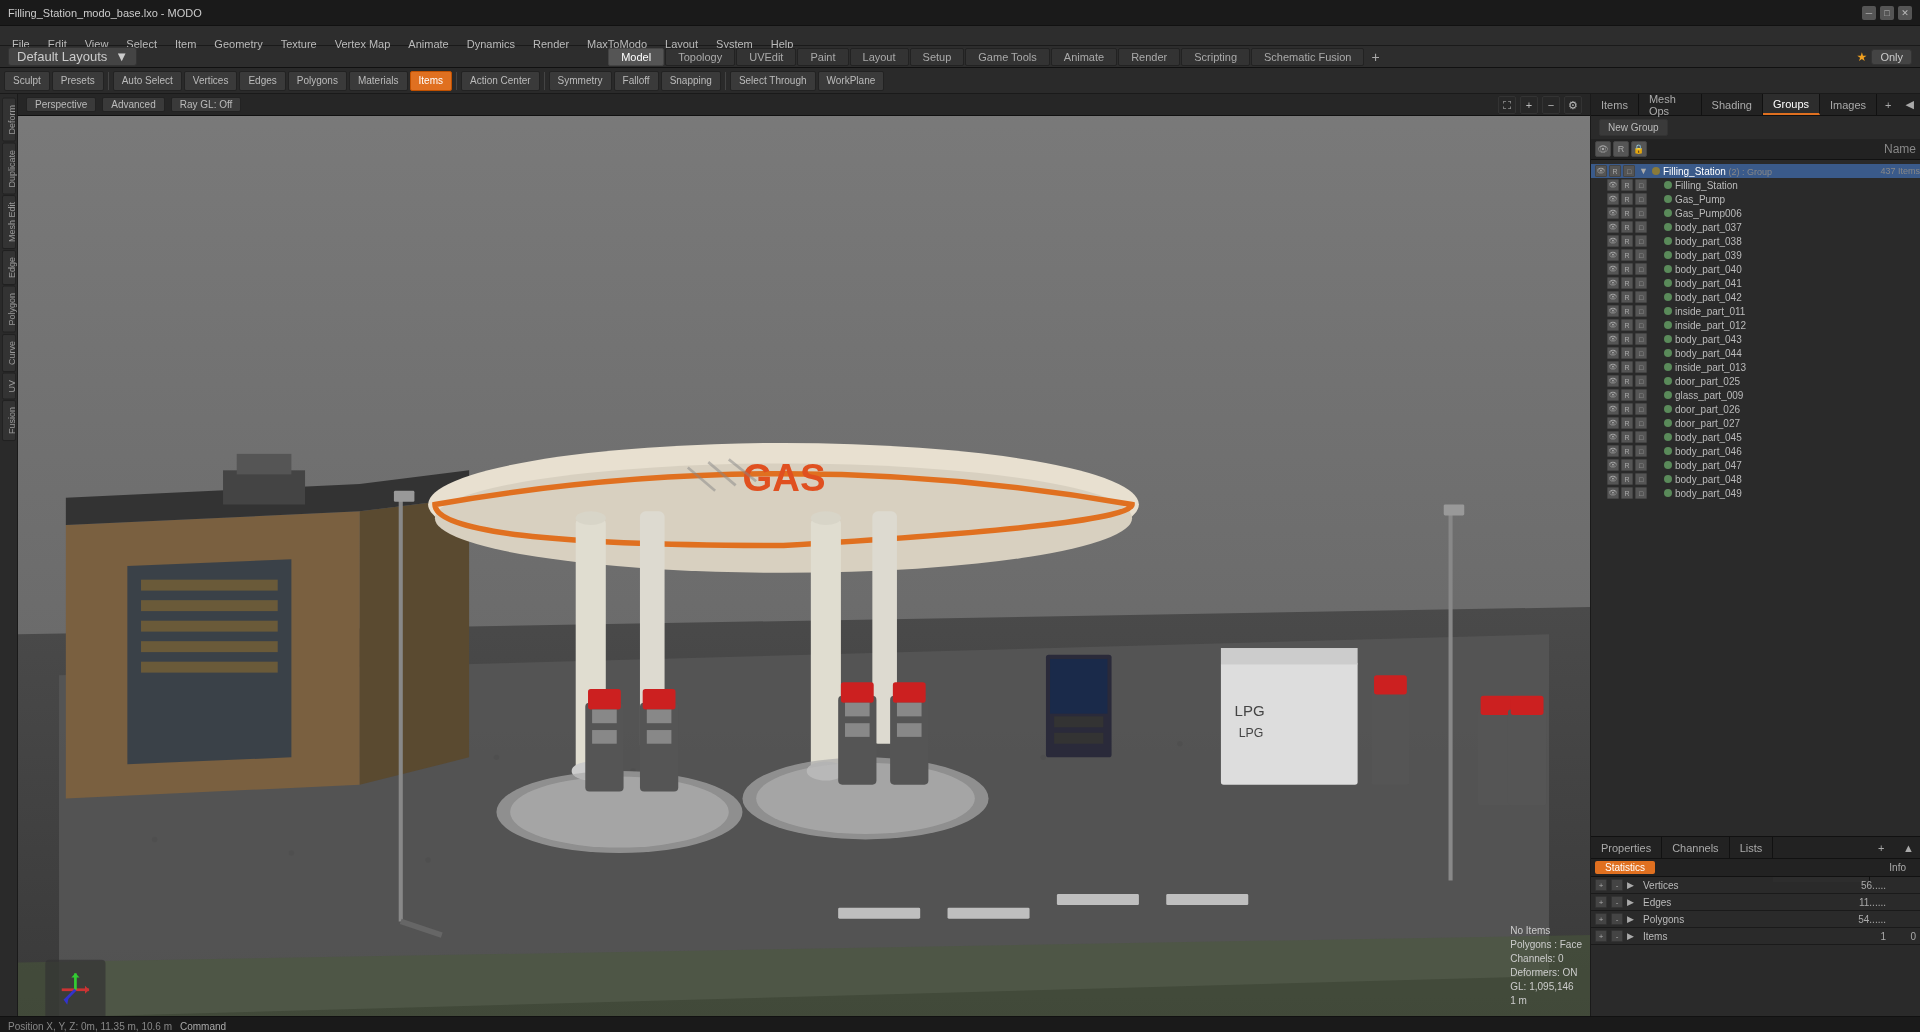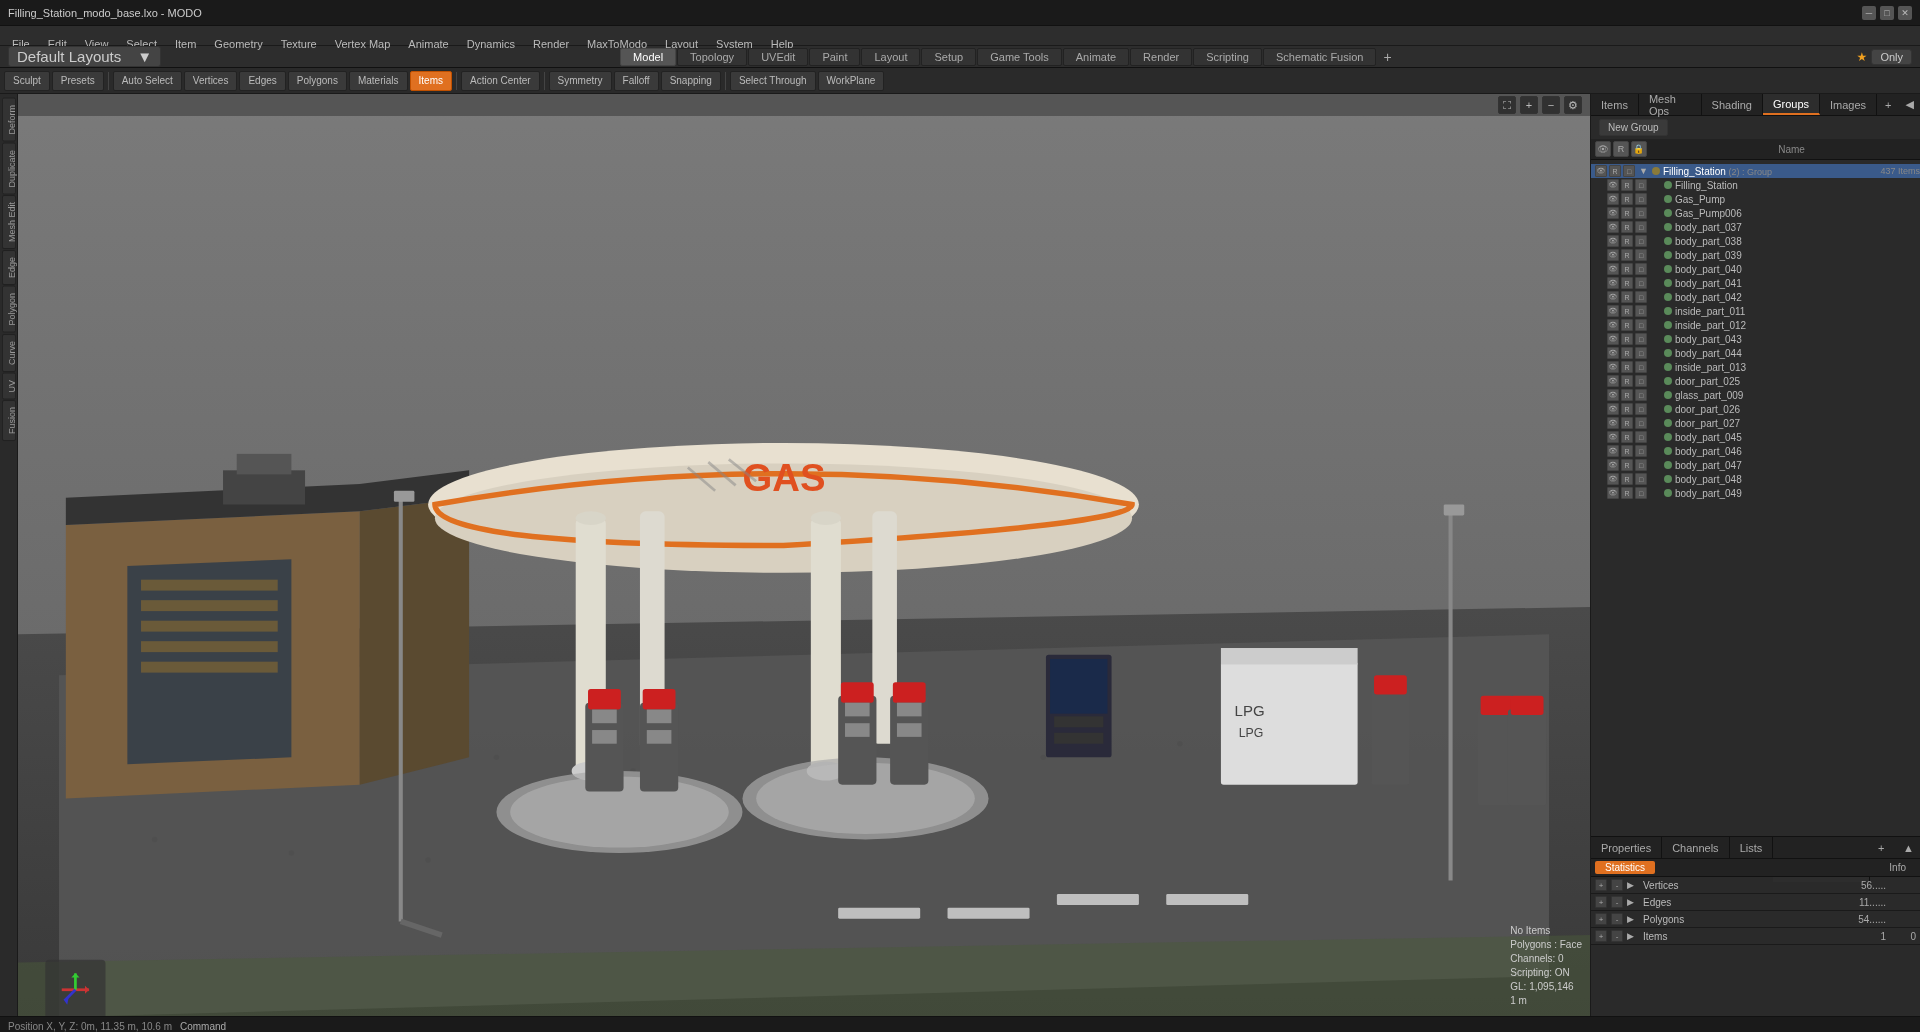--- a/index.html
+++ b/index.html
@@ -54,21 +54,21 @@
       border-radius: 2px;
       font-size: 11px;
       background: #333;
       border: 1px solid #222;
       height: 18px;
       display: flex; align-items: center;
     }
     .tab-btn.active { background: #555; color: #fff; border-color: #444; }
     .tab-plus { color: #aaa; padding: 2px 6px; cursor: pointer; font-size: 14px; }
     .tab-left { display: flex; align-items: center; gap: 4px; padding: 0 6px; }
-    .layouts-btn { background: #444; border: 1px solid #333; border-radius: 3px; padding: 1px 8px; color: #ccc; font-size: 15px; cursor: pointer; display: flex; align-items: center; gap: 16px; justify-content: space-between; }
+    .layouts-btn { background: #444; border: 1px solid #333; border-radius: 3px; padding: 1px 8px; color: #ccc; font-size: 13px; cursor: pointer; display: flex; align-items: center; gap: 8px; justify-content: space-between; }
     .tab-right { display: flex; align-items: center; gap: 4px; padding: 0 6px; }
     .star-icon { color: #f0a020; font-size: 12px; }
     .only-btn { background: #444; border: 1px solid #333; border-radius: 3px; padding: 1px 8px; color: #ccc; font-size: 11px; cursor: pointer; }
 
     
     #toolbar {
       background: #2a2a2a;
       height: 26px;
       display: flex;
       align-items: center;
@@ -425,20 +425,25 @@
     <div class="sidebar-tab">Duplicate</div>
     <div class="sidebar-tab">Mesh Edit</div>
     <div class="sidebar-tab">Edge</div>
     <div class="sidebar-tab">Polygon</div>
     <div class="sidebar-tab">Curve</div>
     <div class="sidebar-tab">UV</div>
     <div class="sidebar-tab">Fusion</div>
   </div>
 
   <div id="viewport">
+    <div id="viewport-header">
+      <button class="vp-btn">Perspective</button>
+      <button class="vp-btn">Advanced</button>
+      <button class="vp-btn">Ray GL: Off</button>
+    </div>
     <div class="vp-controls">
       <button class="vp-ctrl-btn">⛶</button>
       <button class="vp-ctrl-btn">+</button>
       <button class="vp-ctrl-btn">−</button>
       <button class="vp-ctrl-btn">⚙</button>
     </div>
     <div id="scene-canvas">
       
       <svg id="scene-svg" viewBox="0 0 1150 700" preserveAspectRatio="xMidYMid slice">
 
@@ -610,21 +615,21 @@
           <line x1="0" y1="0" x2="-8" y2="8" stroke="#3333cc" stroke-width="2"></line>
           <polygon points="-8,8 -5,6 -6,11" fill="#3333cc"></polygon>
         </g>
       </svg>
 
       
       <div id="viewport-info">
         <div>No Items</div>
         <div>Polygons : Face</div>
         <div>Channels: 0</div>
-        <div>Scripting: ON</div>
+        <div>Deformers: ON</div>
         <div>GL: 1,095,146</div>
         <div>1 m</div>
       </div>
     </div>
   </div>
 
   <div id="right-panel">
 
     <div id="right-panel-tabs">
     <div class="rpanel-tab">Items</div>
@@ -637,21 +642,21 @@
       </div>
 
     <div id="scene-list-header">
       <button class="new-group-btn">New Group</button>
     </div>
 
     <div style="display:flex; align-items:center; padding:2px 4px; background:#222; border-bottom:1px solid #111;">
       <div style="width:16px; height:16px; background:#555; border:1px solid #444; border-radius:2px; display:flex; align-items:center; justify-content:center; font-size:9px; color:#aaa; cursor:pointer; flex-shrink:0;">👁</div>
       <div style="width:16px; height:16px; background:#555; border:1px solid #444; border-radius:2px; display:flex; align-items:center; justify-content:center; font-size:9px; color:#aaa; cursor:pointer; flex-shrink:0; margin-left:2px;">R</div>
       <div style="width:16px; height:16px; background:#555; border:1px solid #444; border-radius:2px; display:flex; align-items:center; justify-content:center; font-size:9px; color:#aaa; cursor:pointer; flex-shrink:0; margin-left:2px;">🔒</div>
-      <div style="flex:1; text-align:center; padding-left:20px; font-size:10px; color:#888;">Name</div>
+      <div style="flex:1; text-align:right; padding-left:20px; font-size:12px; color:#888;">Name</div>
     </div>
 
     <div id="scene-list">
     <div class="scene-item selected">
           <div style="width:4px; flex-shrink:0;"></div>
           <div class="vis-icon">👁</div>
           <div class="vis-icon" style="margin-left:2px;">R</div>
           <div class="vis-icon" style="margin-left:2px;">□</div>
           <span class="item-arrow" style="margin-left:4px;">▼</span>
           <div style="width:8px; height:8px; border-radius:50%; background:#8a7a3a; flex-shrink:0; margin:0 3px;"></div>

